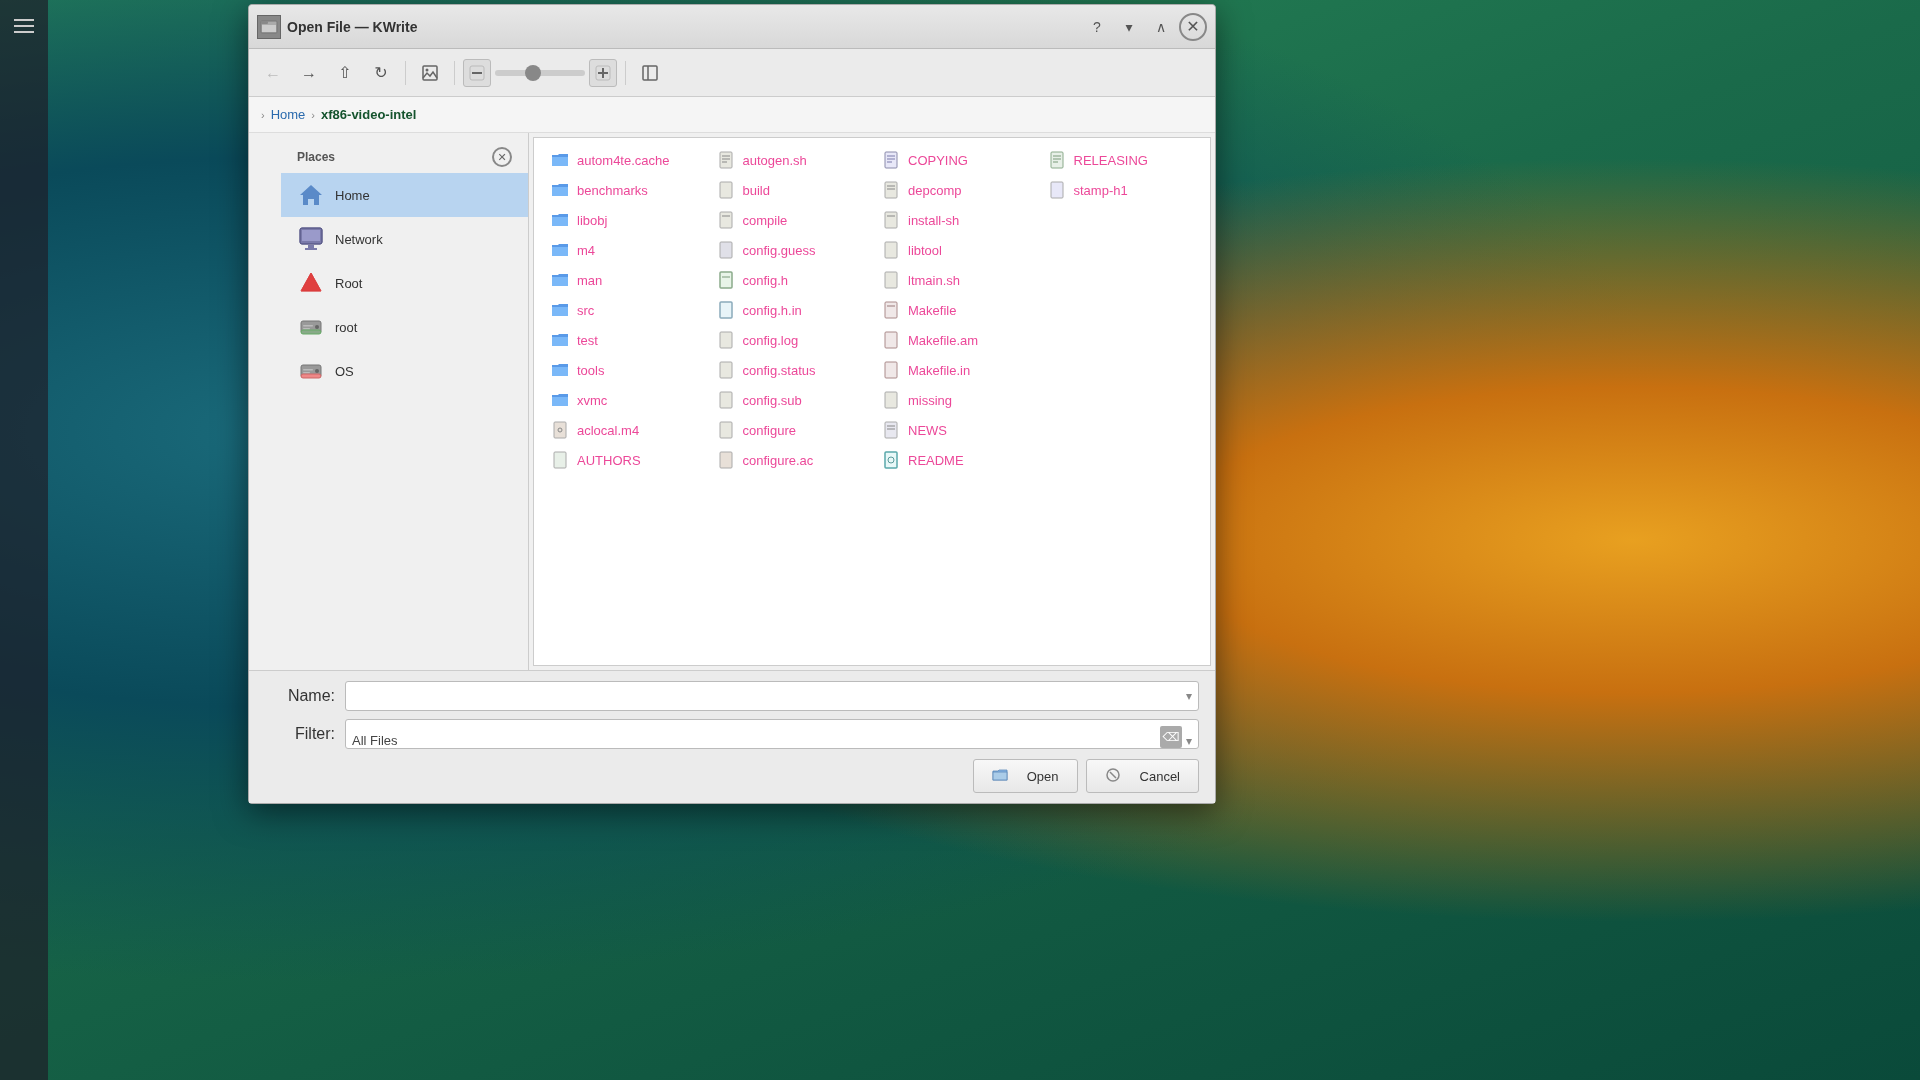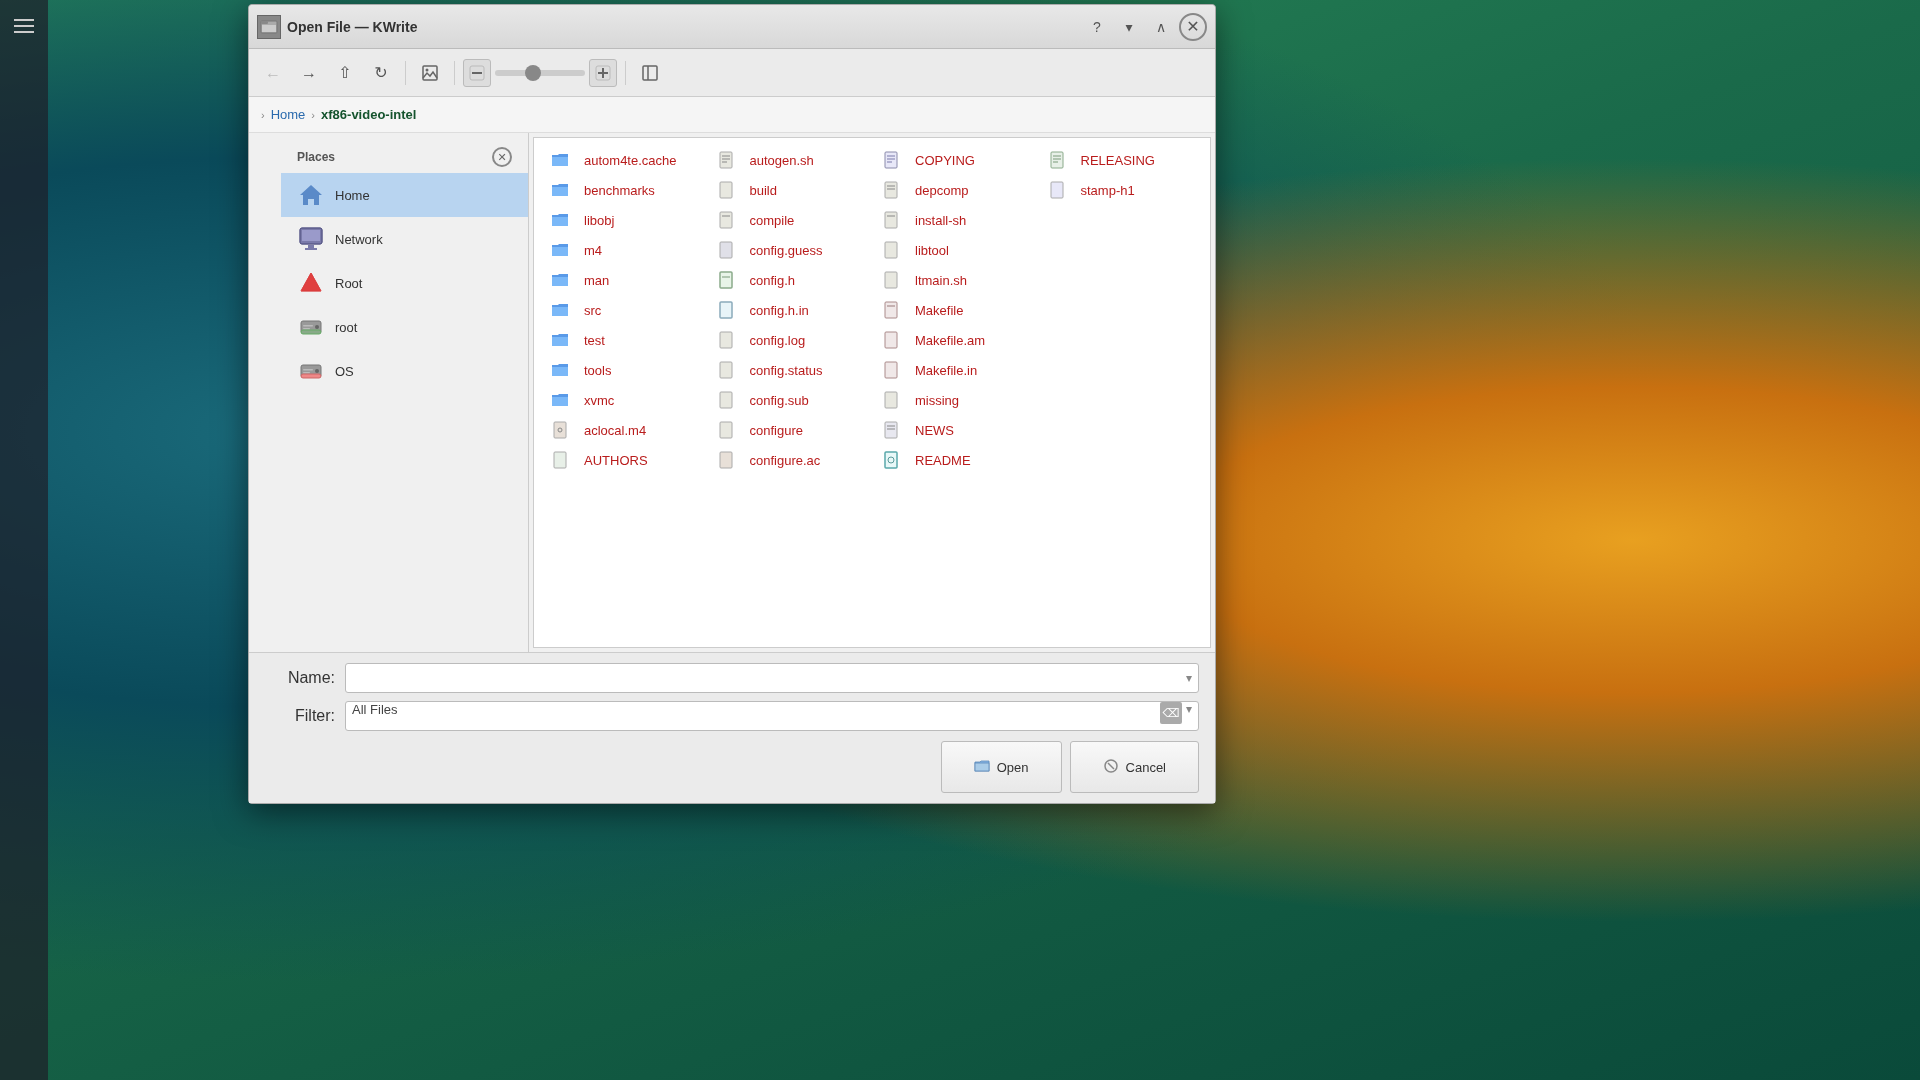--- a/index.html
+++ b/index.html
@@ -295,26 +295,26 @@
       padding: 8px;
     }
     .file-grid {
       display: grid;
       grid-template-columns: repeat(4, 1fr);
       gap: 2px;
     }
     .file-item {
       display: flex;
       align-items: center;
-      gap: 14px;
+      gap: 7px;
       padding: 4px 8px;
       cursor: pointer;
       border-radius: 2px;
       font-size: 13px;
-      color: #b91c1c;
+      color: #ec4899;
       min-width: 0;
     }
     .file-item-icon {
       width: 20px;
       height: 20px;
       flex-shrink: 0;
       display: flex;
       align-items: center;
       justify-content: center;
       font-size: 16px;
@@ -369,21 +369,21 @@
       cursor: pointer;
     }
     .filter-row {
       display: flex;
       align-items: center;
       margin-bottom: 10px;
     }
     .filter-input-wrap {
       flex: 1;
       display: flex;
-      align-items: flex-start;
+      align-items: flex-end;
       background: white;
       border: 1px solid #bbb;
       border-radius: 3px;
       height: 30px;
       padding: 0 6px;
     }
     .filter-input {
       flex: 1;
       border: none;
       outline: none;
@@ -405,31 +405,31 @@
       font-size: 12px;
       margin-left: 4px;
     }
     .dialog-buttons {
       display: flex;
       justify-content: flex-end;
       gap: 8px;
       margin-top: 2px;
     }
     .dialog-btn {
-      height: 52px;
-      padding: 0 32px;
+      height: 34px;
+      padding: 0 18px;
       border: 1px solid #bbb;
       border-radius: 3px;
       background: linear-gradient(to bottom, #f8f8f8, #e8e8e8);
       cursor: pointer;
       font-size: 13px;
       color: #333;
       display: flex;
       align-items: center;
-      gap: 7px;
+      gap: 19px;
     }
     .dialog-btn-icon { font-size: 15px; }
   </style>
 </head>
 <body>
 
 <div class="desktop-bg"></div>
 
 <div class="taskbar">
   <div class="taskbar-menu-btn">

